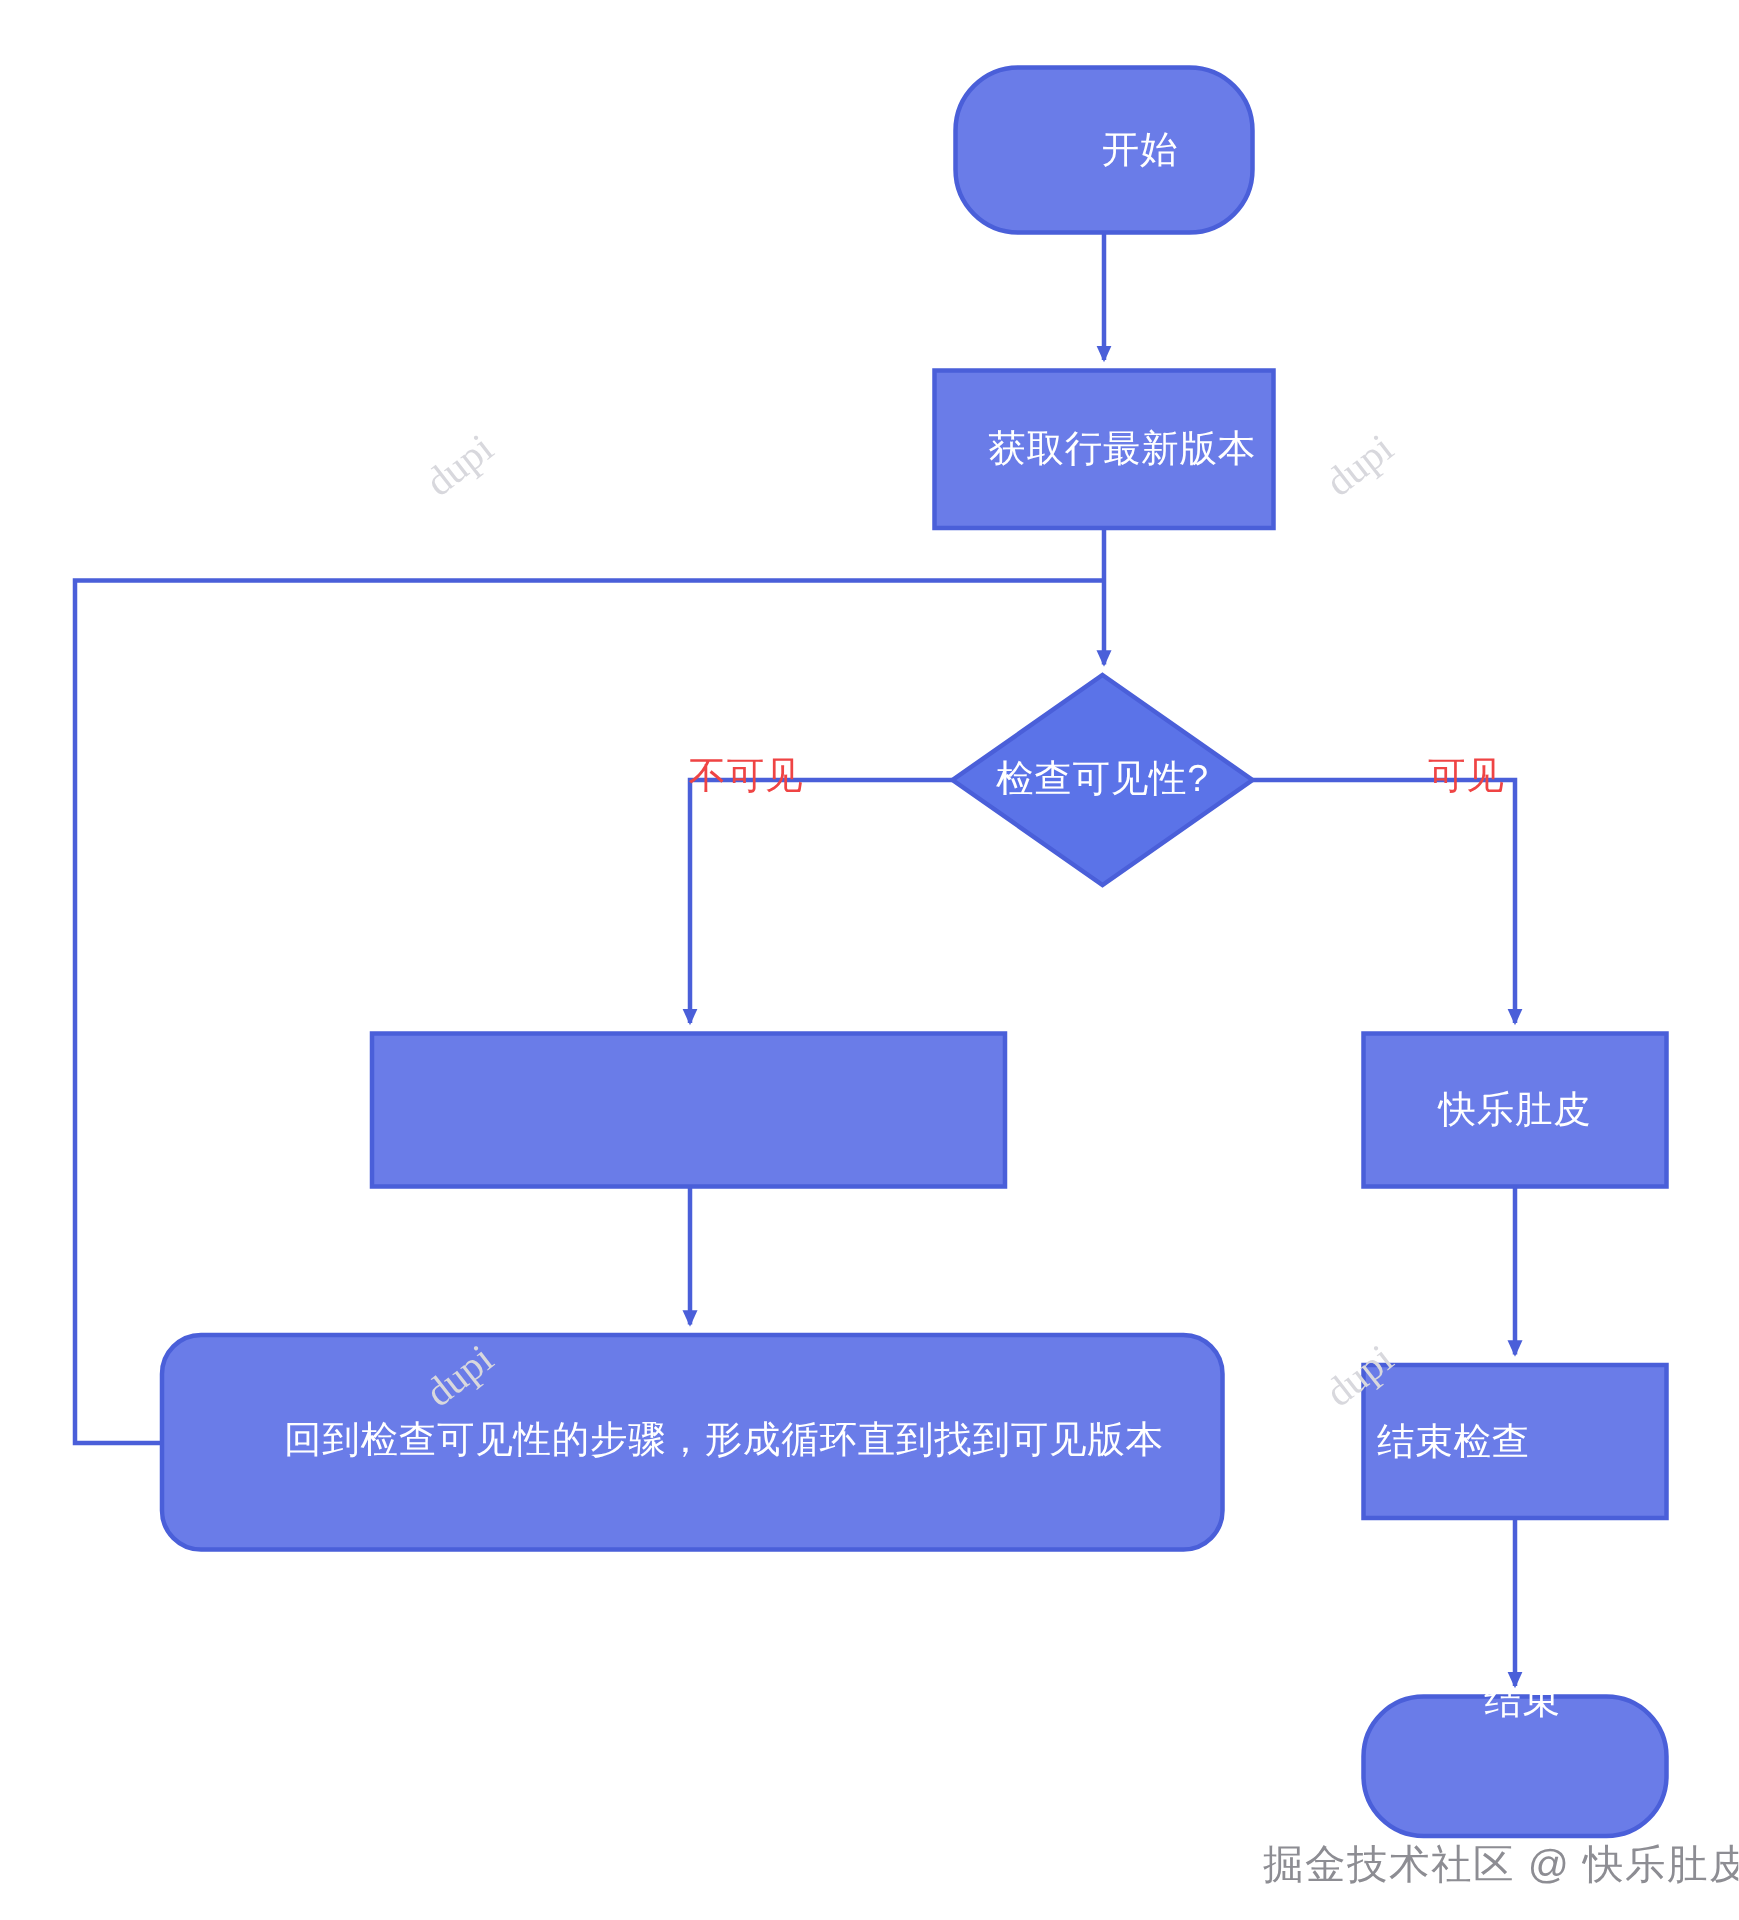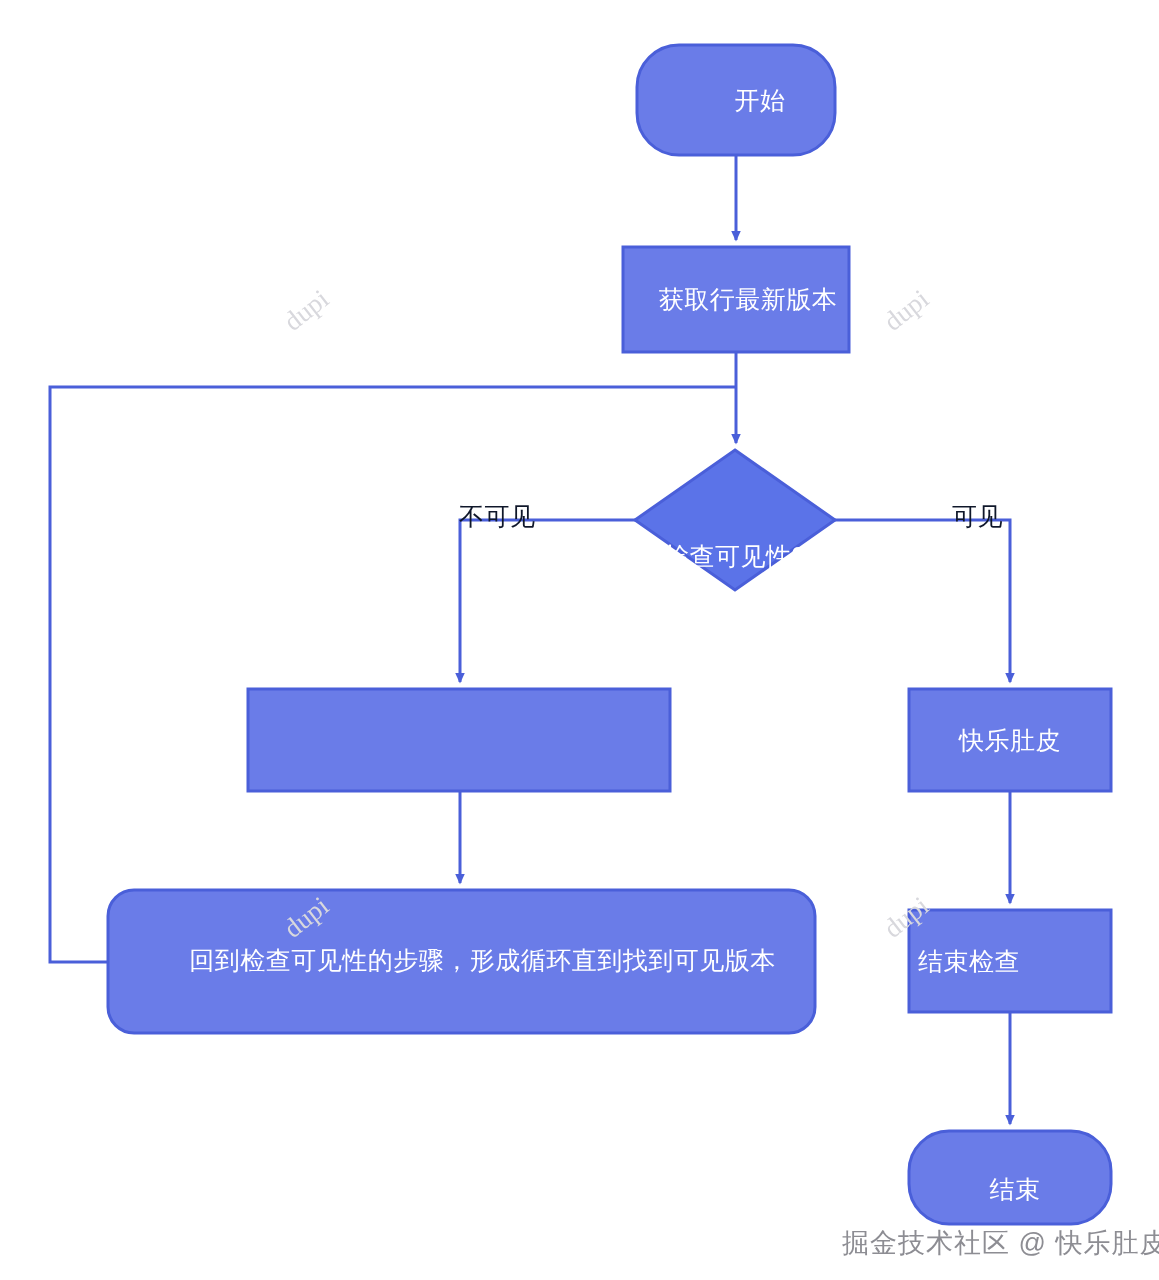--- a/index.html
+++ b/index.html
@@ -29,21 +29,21 @@
     color: #ffffff;
     font-size: 25px;
     line-height: 1.1;
     white-space: nowrap;
     text-align: center;
     letter-spacing: 0.5px;
     pointer-events: none;
   }
   .edge-label {
     position: absolute;
-    color: #0f172a;
+    color: #ef4444;
     font-size: 25px;
     white-space: nowrap;
     letter-spacing: 0.5px;
   }
   .wm-dupi {
     position: absolute;
     color: #d8d8dd;
     font-size: 27px;
     font-family: "Liberation Serif", "DejaVu Serif", serif;
     transform: rotate(-38deg);
@@ -108,30 +108,30 @@
       <rect x="909" y="910" width="202" height="102" rx="0" ry="0" fill="#6a7ce8" stroke="#4a5fd9" stroke-width="3"></rect>
 
       <rect x="909" y="1131" width="202" height="93" rx="40" ry="40" fill="#6a7ce8" stroke="#4a5fd9" stroke-width="3"></rect>
     </g>
   </svg>
 
   <div class="node-label" style="left:637px; top:87px; width:198px;margin-left:24px;">开始</div>
 
   <div class="node-label" style="left:623px; top:286px; width:226px;margin-left:12px;">获取行最新版本</div>
 
-  <div class="node-label" style="left:585px; top:506px; width:300px;margin-top:37px;">检查可见性?</div>
+  <div class="node-label" style="left:585px; top:506px; width:300px;">检查可见性?</div>
 
 
   <div class="node-label" style="left:108px; top:947px; width:707px;margin-left:21px;">回到检查可见性的步骤，形成循环直到找到可见版本</div>
 
   <div class="node-label" style="left:909px; top:727px; width:202px;">快乐肚皮</div>
 
   <div class="node-label" style="left:859px; top:948px; width:220px;">结束检查</div>
 
-  <div class="node-label" style="left:909px; top:1176px; width:212px;">结束</div>
+  <div class="node-label" style="left:909px; top:1121px; width:212px;">结束</div>
 
   <div class="edge-label" style="left:459px; top:500px;">不可见</div>
 
   <div class="edge-label" style="left:952px; top:500px;">可见</div>
 
   <div class="wm-dupi" style="left:278px; top:313px;">dupi</div>
   <div class="wm-dupi" style="left:878px; top:313px;">dupi</div>
   <div class="wm-dupi" style="left:278px; top:920px;">dupi</div>
   <div class="wm-dupi" style="left:878px; top:920px;">dupi</div>
 

